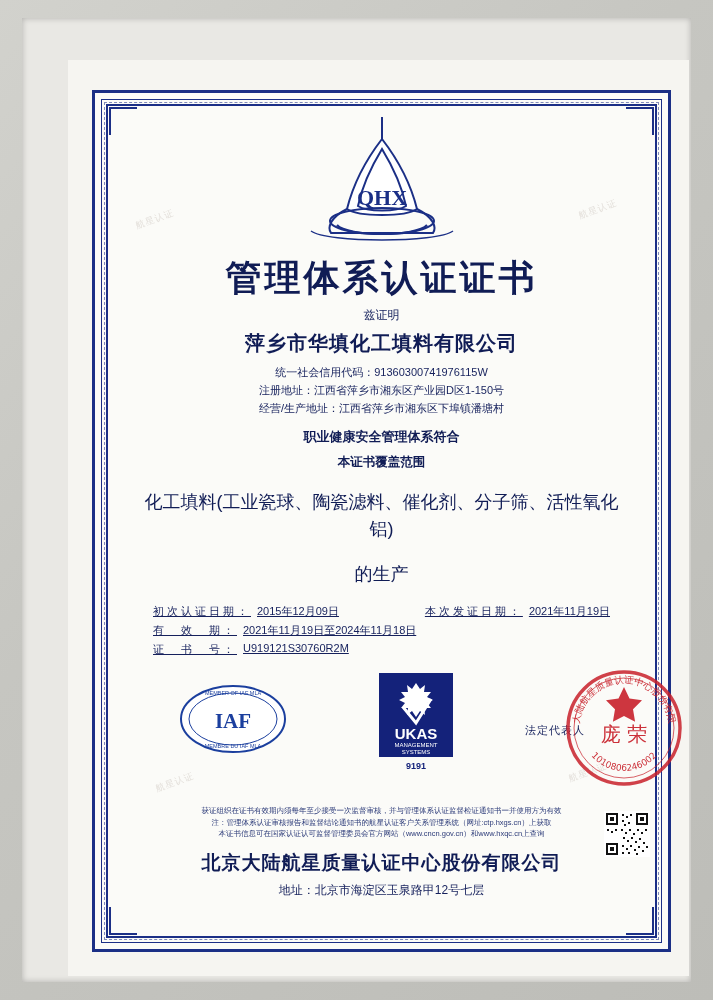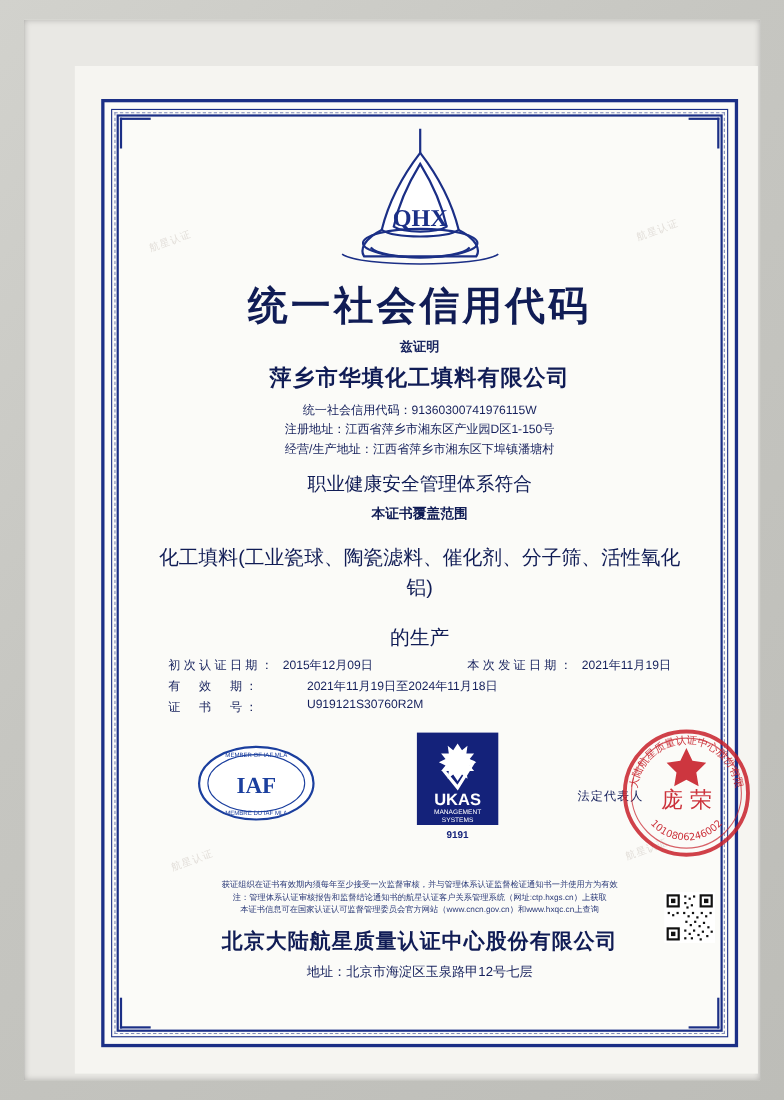--- a/index.html
+++ b/index.html
@@ -65,34 +65,34 @@
   .logo{
     margin:0 auto;width:190px;height:135px;position:relative;
   }
   .logo svg{display:block;margin:0 auto;}
 
   h1.title{
     font-family:"DejaVu Sans","Liberation Sans",sans-serif;
     font-size:36px;font-weight:bold;letter-spacing:3px;
     margin:6px 0 4px;color:#101c55;
   }
-  .sub-certify{font-size:12px;margin:2px 0 6px;color:#1a2660;font-weight:bold;}
+  .sub-certify{font-size:12px;margin:2px 0 6px;color:#1a2660;}
   .company{
     font-size:20px;font-weight:bold;letter-spacing:1px;margin:4px 0 8px;color:#101c55;
   }
   .row{font-size:11px;margin:3px 0;color:#15205c;}
-  .scope-head{font-size:17px;font-weight:normal;margin:12px 0 6px;color:#101c55;}
+  .scope-head{font-size:13px;font-weight:bold;margin:12px 0 6px;color:#101c55;}
   .standard{font-size:15px;font-weight:bold;margin:10px 0 10px;color:#101c55;
     font-family:"Liberation Serif",serif;}
   .coverage-head{font-size:12.5px;font-weight:bold;margin:8px 0 4px;color:#101c55;}
   .coverage{font-size:18px;line-height:1.5;margin:18px 8px 0;color:#101c55;}
 
-  .dates{margin-top:4px;font-size:11px;color:#15205c;}
+  .dates{margin-top:16px;font-size:11px;color:#15205c;text-decoration:underline;}
   .dates .line{display:flex;justify-content:space-between;margin:4px 28px;}
-  .dates .line.single{justify-content:flex-start;gap:36px;}
+  .dates .line.single{justify-content:flex-start;}
   .dates .k{letter-spacing:3px;}
   .dates .v{margin-left:6px;}
 
   
   .marks{
     position:relative;height:120px;margin-top:14px;
   }
   .iaf{position:absolute;left:54px;top:8px;}
   .ukas{position:absolute;left:252px;top:0px;text-decoration:underline;}
   .legal{
@@ -146,21 +146,21 @@
               <ellipse cx="95" cy="108" rx="52" ry="13"></ellipse>
               <path d="M50 112 C60 124 130 124 140 112"></path>
             </g>
             <text x="95" y="92" font-size="22" font-weight="bold" fill="#1b2f86" text-anchor="middle" font-family="Liberation Serif, serif">QHX</text>
             <g stroke="#1b2f86" stroke-width="1.4" fill="none">
               <path d="M24 118 C40 130 150 130 166 118"></path>
             </g>
           </svg>
         </div>
 
-        <h1 class="title">统一社会信用代码</h1>
+        <h1 class="title">管理体系认证证书</h1>
         <div class="sub-certify">兹证明</div>
         <div class="company">萍乡市华填化工填料有限公司</div>
 
         <div class="row">
           <span>统一社会信用代码：</span><span>91360300741976115W</span>
         </div>
         <div class="row">
           <span>注册地址：</span><span>江西省萍乡市湘东区产业园D区1-150号</span>
         </div>
         <div class="row">

